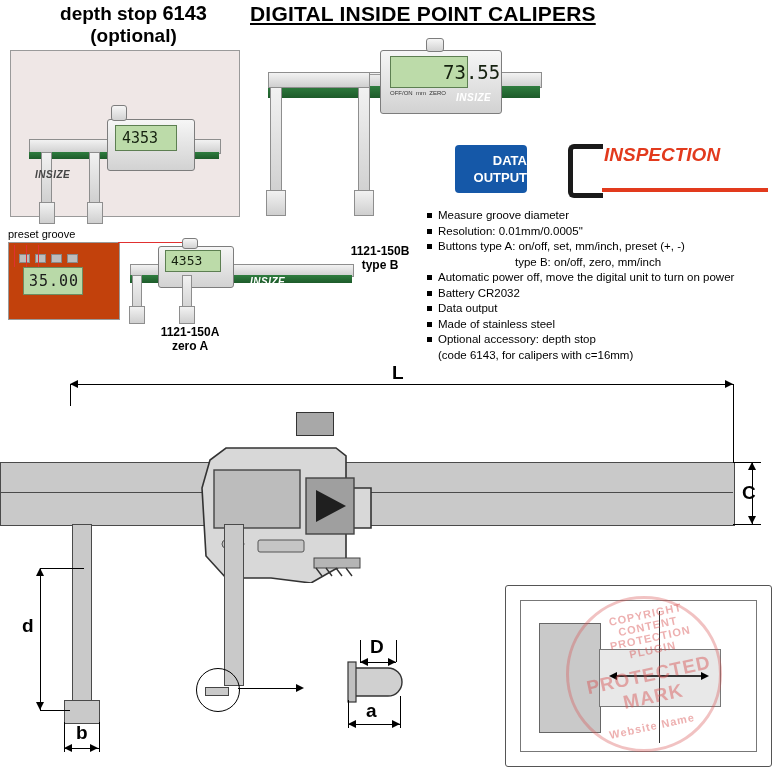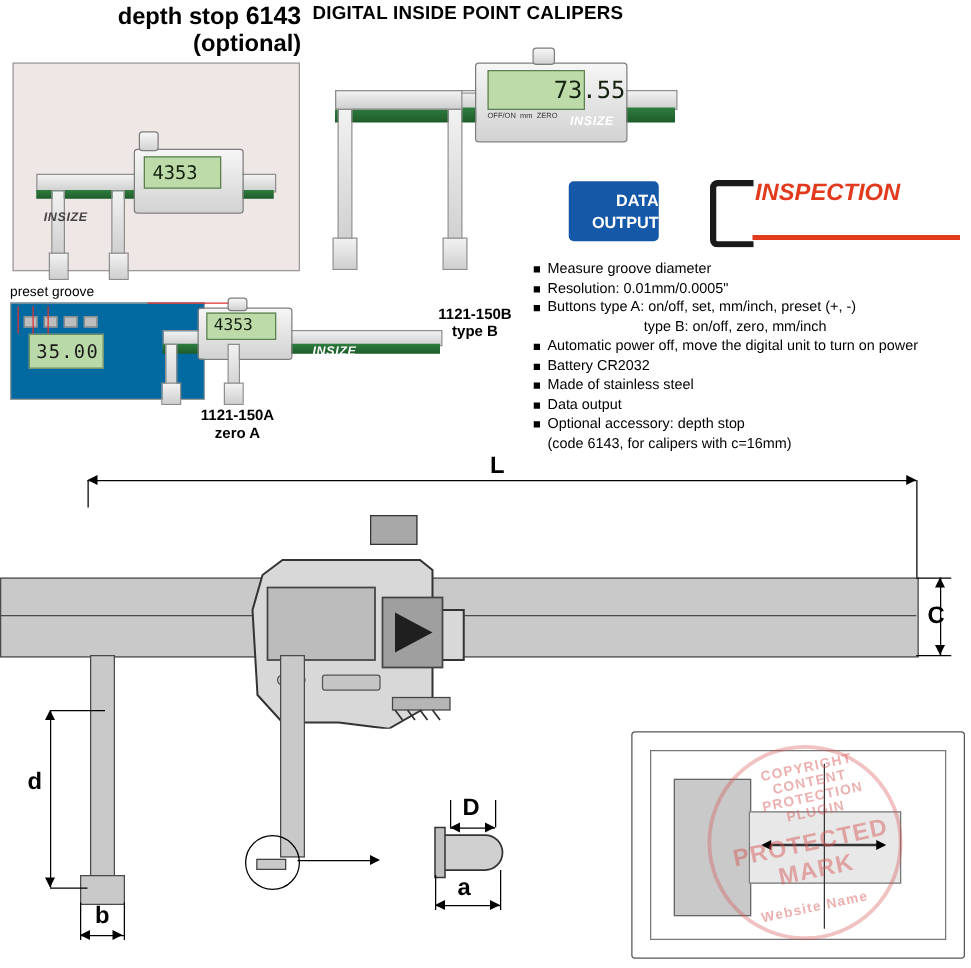--- a/index.html
+++ b/index.html
@@ -6,41 +6,41 @@
   body{
     width:777px;height:774px;position:relative;
     background:#ffffff;
     font-family:"Liberation Sans", sans-serif;
     color:#000;
     overflow:hidden;
   }
   .abs{position:absolute;}
 
   
-  #depth-title{left:26px;top:2px;width:215px;text-align:right;font-size:19px;font-weight:bold;line-height:22px;}
+  #depth-title{left:26px;top:2px;width:215px;text-align:center;font-size:19px;font-weight:bold;line-height:22px;}
   #depth-title .num{font-size:20px;}
   #depth-photo{
     left:10px;top:50px;width:228px;height:165px;
     background:#efe7e6;border:1px solid #9a9a9a;
   }
   #preset-label{left:8px;top:228px;font-size:11px;}
-  #preset-photo{left:8px;top:242px;width:110px;height:76px;background:#0369a1;border:1px solid #9a9a9a;padding-left:44px;}
+  #preset-photo{left:8px;top:242px;width:110px;height:76px;background:#c2410c;border:1px solid #9a9a9a;}
   #preset-photo .screen{
     position:absolute;left:14px;top:24px;width:58px;height:26px;background:#b9d9a8;border:1px solid #6d8c61;
   }
   #preset-photo .screen .digits{
     font-family:"DejaVu Sans Mono",monospace;font-size:15px;color:#1a1a1a;letter-spacing:1px;
     position:absolute;left:5px;top:4px;
   }
   #preset-photo .btnrow{position:absolute;left:10px;top:6px;width:70px;height:10px;}
   #preset-photo .btnrow i{display:inline-block;width:9px;height:7px;background:#bdbdbd;border:1px solid #8a8a8a;margin-right:5px;}
   .redline{position:absolute;background:#e03030;}
 
   
-  #main-title{left:250px;top:2px;font-size:15px;font-weight:bold;letter-spacing:.2px;}
+  #main-title{left:250px;top:2px;font-size:21px;font-weight:bold;letter-spacing:.2px;text-decoration:underline;}
 
   
   #caliperB{left:250px;top:30px;width:290px;height:185px;}
   .body-bar{position:absolute;background:linear-gradient(#f2f2f2,#cfcfcf);border:1px solid #8e8e8e;}
   .green-bar{position:absolute;background:linear-gradient(#2f7d3f,#1d5b2a);}
   .head-unit{position:absolute;background:linear-gradient(#f6f6f6,#d2d2d2);border:1px solid #7d7d7d;border-radius:3px;}
   .lcd{position:absolute;background:#bcdba9;border:1px solid #5d7f52;}
   .lcd .val{
     font-family:"DejaVu Sans Mono",monospace;color:#15210f;position:absolute;
   }
@@ -195,22 +195,22 @@
   <div class="uline"></div>
 </div>
 
 <div class="abs" id="features">
   <div class="row">Measure groove diameter</div>
   <div class="row">Resolution: 0.01mm/0.0005"</div>
   <div class="row">Buttons type A: on/off, set, mm/inch, preset (+, -)</div>
   <div class="sub" style="padding-left:90px;">type B: on/off, zero, mm/inch</div>
   <div class="row">Automatic power off, move the digital unit to turn on power</div>
   <div class="row">Battery CR2032</div>
+  <div class="row">Data output</div>
   <div class="row">Made of stainless steel</div>
-  <div class="row">Data output</div>
   <div class="row">Optional accessory: depth stop</div>
   <div class="cont">(code 6143, for calipers with c=16mm)</div>
 </div>
 
 <div class="abs dimtxt" style="left:392px;top:362px;">L</div>
 <div class="hline" style="left:70px;top:384px;width:663px;"></div>
 <div class="arrow-l" style="left:70px;top:380px;"></div>
 <div class="arrow-r" style="left:725px;top:380px;"></div>
 <div class="vline" style="left:70px;top:384px;height:22px;"></div>
 <div class="vline" style="left:733px;top:384px;height:80px;"></div>

